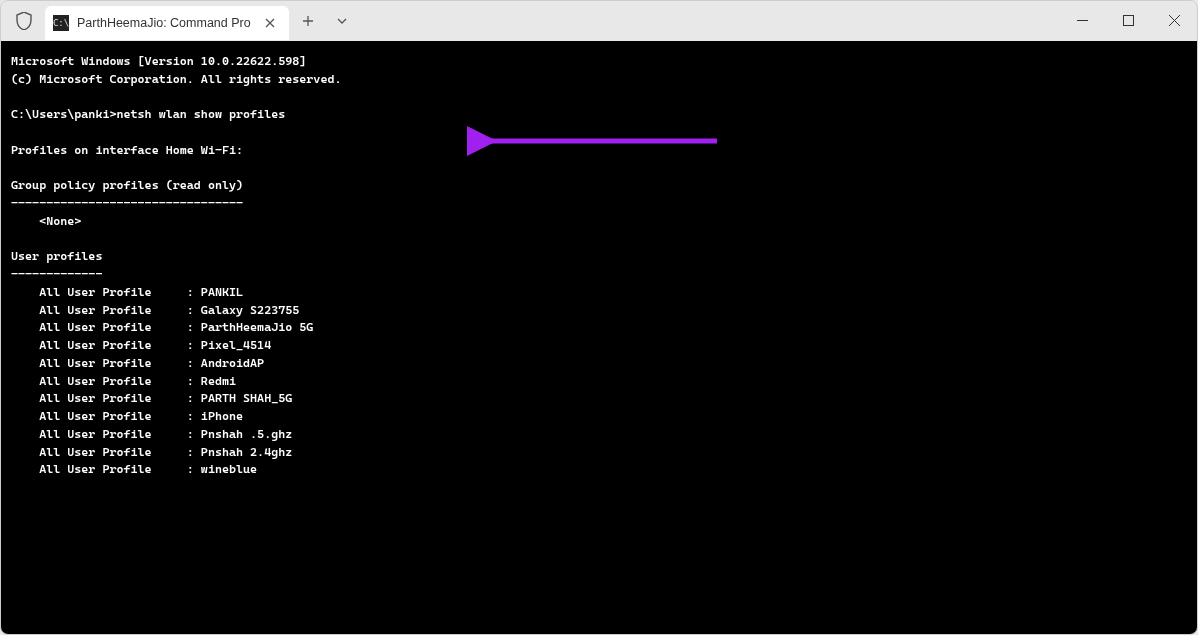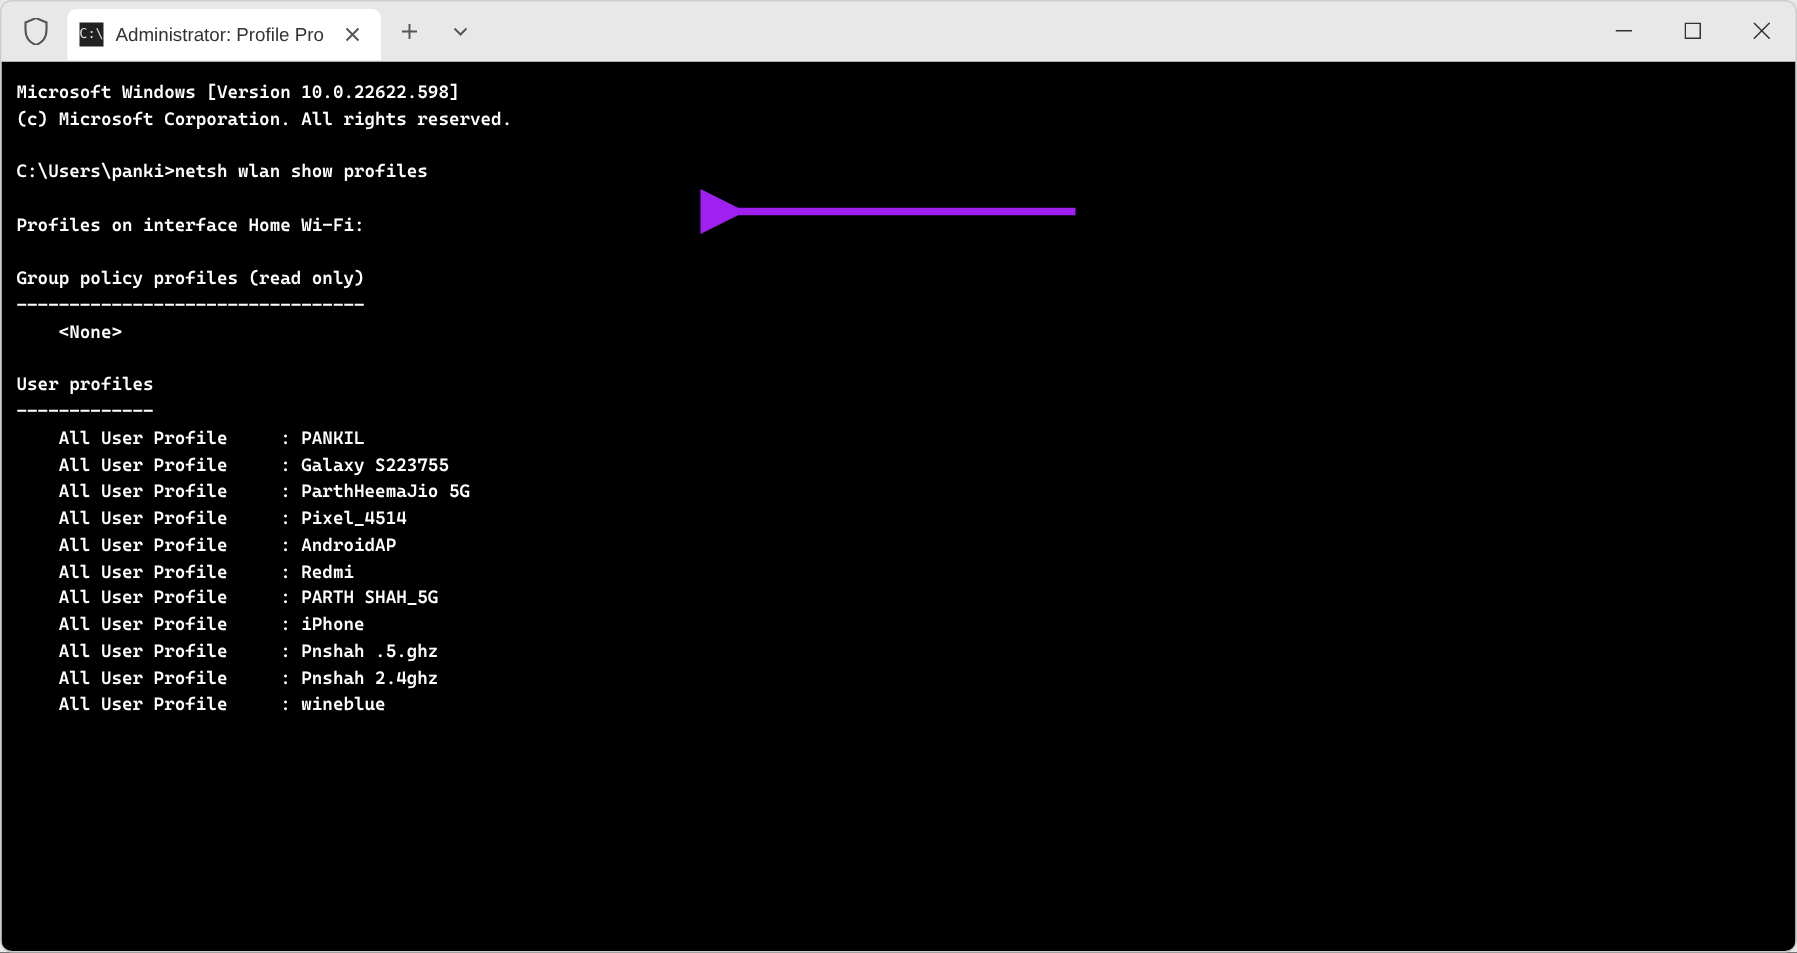--- a/index.html
+++ b/index.html
@@ -119,21 +119,21 @@
 <body>
 
 <div class="titlebar">
   <span class="shield-icon">
     <svg width="16" height="18" viewBox="0 0 16 18">
       <path d="M8 0 L15 3 V8 C15 13 12 16.5 8 18 C4 16.5 1 13 1 8 V3 Z" fill="none" stroke="#555" stroke-width="1.4"></path>
     </svg>
   </span>
   <div class="tab">
     <span class="tab-icon">C:\</span>
-    <span class="tab-title">Administrator: Profile Pro</span>
+    <span class="tab-title">ParthHeemaJio: Command Pro</span>
     <span class="tab-close">
       <svg width="10" height="10" viewBox="0 0 10 10">
           <path d="M1 1 L9 9 M9 1 L1 9" stroke="#555" stroke-width="1.3"></path>
         </svg>
     </span>
   </div>
   <div class="new-tab">
     <svg width="12" height="12" viewBox="0 0 12 12">
         <path d="M6 1 V11 M1 6 H11" stroke="#555" stroke-width="1.3"></path>
       </svg>

